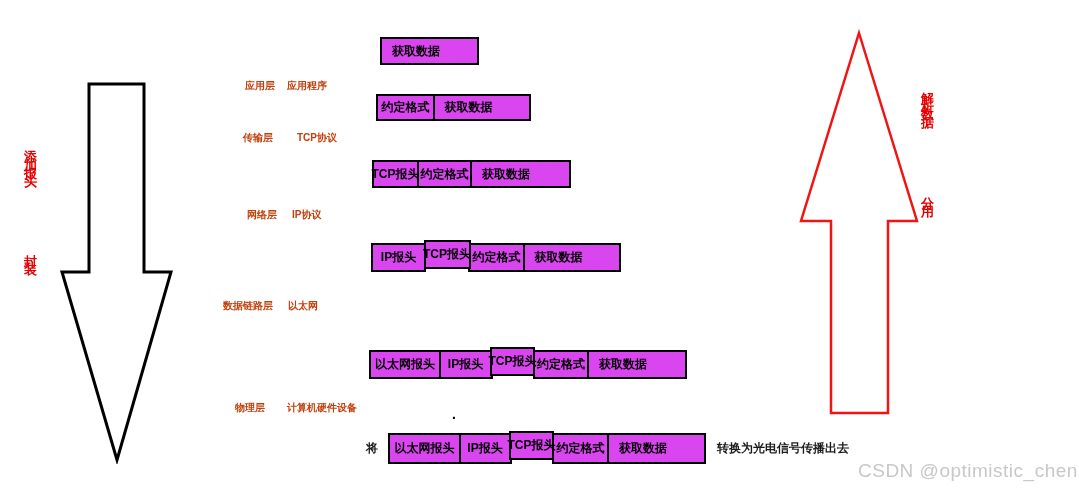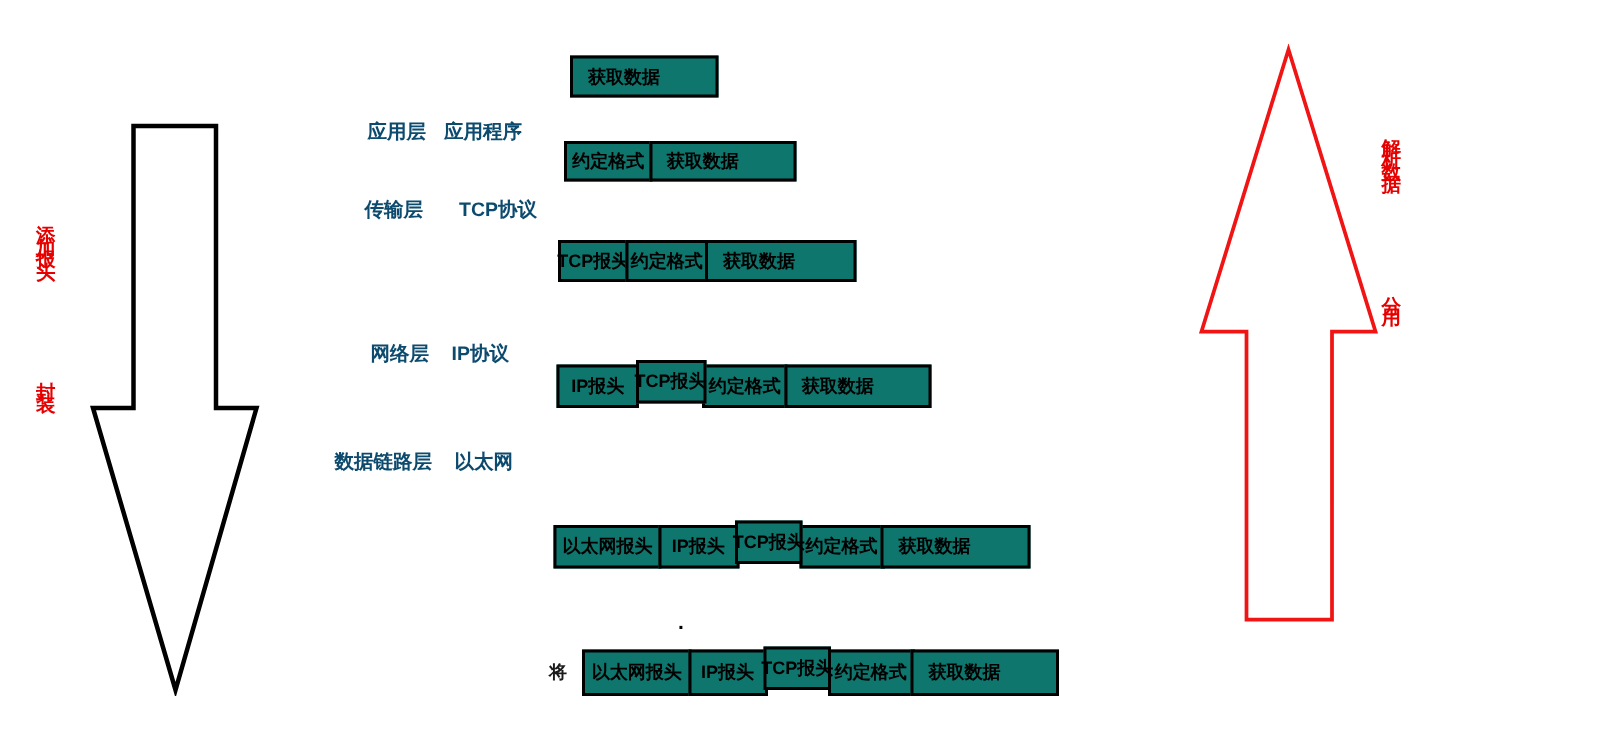--- a/index.html
+++ b/index.html
@@ -23,36 +23,36 @@
     font-size: 13px;
     letter-spacing: 8px;
     line-height: 1;
     white-space: nowrap;
   }
 
   
   .layer-label {
     position: absolute;
     font-weight: bold;
-    font-size: 13px;
-    color: #0c4a6e;
+    font-size: 10px;
+    color: #c2410c;
     white-space: nowrap;
   }
   .layer-label .detail { display: inline-block; }
 
   
   .pkt-row {
     position: absolute;
     display: flex;
     align-items: center;
   }
   .cell {
     box-sizing: border-box;
     border: 2.5px solid #000000;
-    background: #0f766e;
+    background: #d946ef;
     display: flex;
     align-items: center;
     justify-content: center;
     font-weight: bold;
     font-size: 12px;
     color: #000000;
     white-space: nowrap;
   }
   .cell + .cell { margin-left: -2.5px; }
   .cell.wide { justify-content: flex-start; padding-left: 10px; }
@@ -102,25 +102,28 @@
 
   <div class="vtext" style="left:921px; top:82px;">解析数据</div>
   <div class="vtext" style="left:921px; top:187px;">分用</div>
 
   <div class="layer-label" style="left:245px; top:79px;">
     <span>应用层</span><span class="detail" style="margin-left:12px;">应用程序</span>
   </div>
   <div class="layer-label" style="left:243px; top:131px;">
     <span>传输层</span><span class="detail" style="margin-left:24px;">TCP协议</span>
   </div>
-  <div class="layer-label" style="left:247px; top:227px;">
+  <div class="layer-label" style="left:247px; top:208px;">
     <span>网络层</span><span class="detail" style="margin-left:15px;">IP协议</span>
   </div>
   <div class="layer-label" style="left:223px; top:299px;">
     <span>数据链路层</span><span class="detail" style="margin-left:15px;">以太网</span>
+  </div>
+  <div class="layer-label" style="left:235px; top:401px;">
+    <span>物理层</span><span class="detail" style="margin-left:22px;">计算机硬件设备</span>
   </div>
 
   <div class="pkt-row" style="left:380px; top:37px;">
     <div class="cell wide" style="width:99px; height:28px;">获取数据</div>
   </div>
 
   <div class="pkt-row" style="left:376px; top:94px;">
     <div class="cell" style="width:59px; height:27px;">约定格式</div>
     <div class="cell wide" style="width:98px; height:27px;">获取数据</div>
   </div>
@@ -146,18 +149,20 @@
     <div class="cell wide" style="width:100px; height:29px;">获取数据</div>
   </div>
 
   <div class="pkt-row" style="left:366px; top:433px;">
     <span class="flank-text prefix-text">将</span>
     <div class="cell" style="width:73px; height:31px;">以太网报头</div>
     <div class="cell" style="width:53px; height:31px;">IP报头</div>
     <div class="cell raise" style="width:45px; height:29px;">TCP报头</div>
     <div class="cell" style="width:58px; height:31px;">约定格式</div>
     <div class="cell wide" style="width:99px; height:31px;">获取数据</div>
+    <span class="flank-text suffix-text">转换为光电信号传播出去</span>
   </div>
 
   <div class="stray-dot" style="left:452px; top:406px;">.</div>
 
+  <div class="watermark">CSDN @optimistic_chen</div>
 
 </div>
 
 </body></html>

